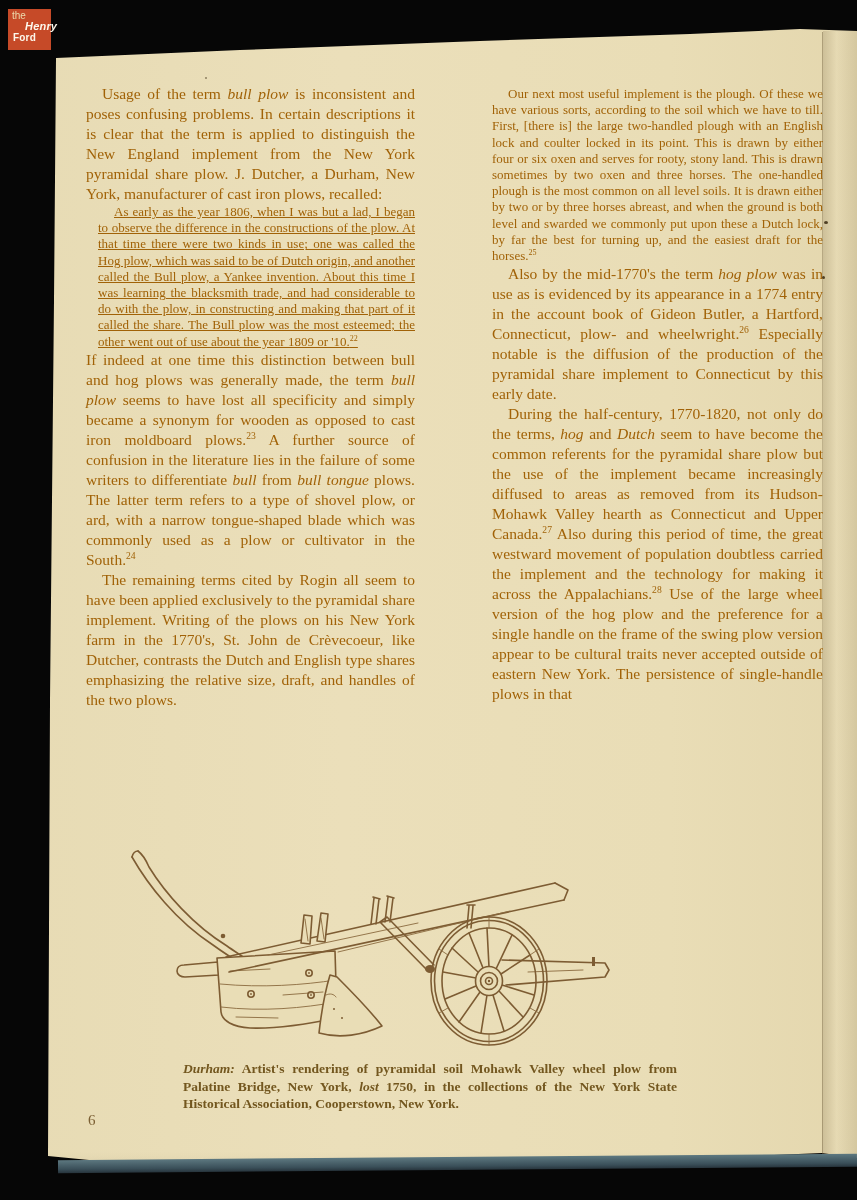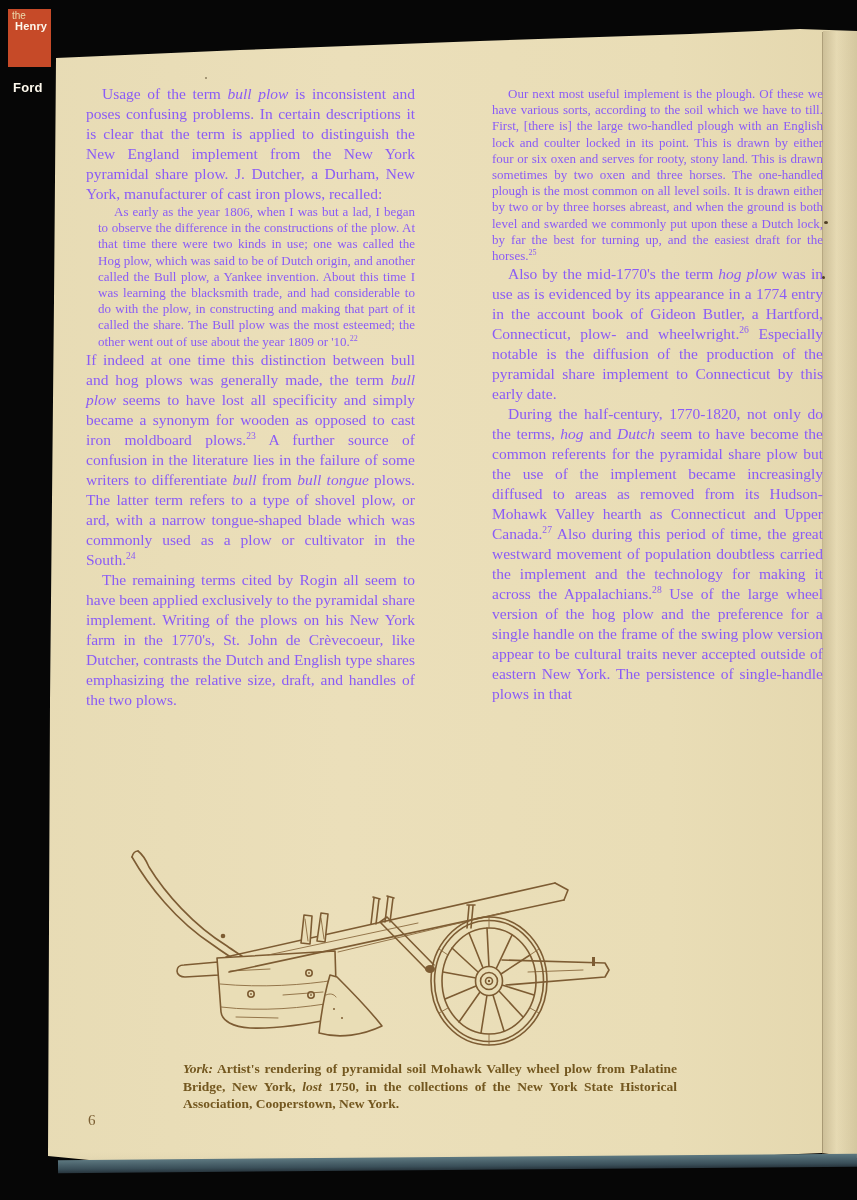--- a/index.html
+++ b/index.html
@@ -31,36 +31,36 @@
   }
   .speck{position:absolute;border-radius:50%;background:#4f3f24;}
   
   .bottom-strip{
     position:absolute;left:58px;top:1157px;width:799px;height:13px;
     background:linear-gradient(180deg,#5d7880,#3a4f59 70%,#27343c);
     transform:rotate(-0.45deg);
   }
   
   .logo{
-    position:absolute;left:8px;top:9px;width:43px;height:58px;
+    position:absolute;left:8px;top:9px;width:43px;height:41px;
     background:#c64a28;color:#fdf8ec;
     font-family:"Liberation Sans", sans-serif;
   }
   .logo .the{position:absolute;left:4px;top:1px;font-size:10px;color:#ecdcae;}
-  .logo .henry{position:absolute;left:7px;top:11px;font-size:11px;font-weight:bold;letter-spacing:.2px;}
-  .logo .ford{position:absolute;left:5px;top:23px;font-size:13px;font-weight:bold;letter-spacing:.2px;margin-top:48px;}
+  .logo .henry{position:absolute;left:17px;top:11px;font-size:11px;font-weight:bold;letter-spacing:.2px;font-style:italic;}
+  .logo .ford{position:absolute;left:5px;top:23px;font-size:10px;font-weight:bold;letter-spacing:.2px;}
   
-  .col{position:absolute;color:#8b5cf6;text-align:justify;}
+  .col{position:absolute;color:#a16207;text-align:justify;}
   #col-left{left:86px;top:84px;width:329px;}
   #col-right{left:456px;top:86px;width:331px;margin-left:36px;}
   .col p{margin:0;}
   p.body{font-size:15.5px;line-height:20px;}
   p.quote{font-size:13px;line-height:16.2px;}
   p.ind{text-indent:16px;}
-  #col-left p.quote{padding-left:12px;}
+  #col-left p.quote{padding-left:12px;text-decoration:underline;}
   sup{font-size:.62em;line-height:0;vertical-align:super;}
   .it{font-style:italic;}
   
   .caption{
     position:absolute;left:183px;top:1060px;width:494px;
     color:#73571f;font-size:13.5px;line-height:17.5px;font-weight:bold;
     text-align:justify;
   }
   .folio{position:absolute;left:88px;top:1112px;color:#7b5f33;font-size:15px;}
   
@@ -156,15 +156,15 @@
       M362,149 L341,179 M358,143 L327,156 M358,135 L325,129 M360,129 L334,105
       M365,125 L351,90 M371,124 L369,85 M378,126 L394,92 M383,131 L412,112"></path>
     <path class="ink-thin" d="M421,170 L412,165 M371,202 L371,191 M321,170 L330,165 M321,106 L330,112 M371,74 L371,85 M421,106 L412,112"></path>
     <ellipse class="ink paperfill" cx="371" cy="138" rx="13.5" ry="14.5"></ellipse>
     <circle class="ink" cx="371" cy="138" r="8.5" stroke-width="1.2"></circle>
     <circle class="ink" cx="371" cy="138" r="3.5" stroke-width="1.2"></circle>
     <circle class="inkfill" cx="371" cy="138" r="1.2"></circle>
   </svg>
 </div>
 
-<div class="caption"><span class="it">York:</span><span> Artist's rendering of pyramidal soil Mohawk Valley wheel plow from Palatine Bridge, New York, </span><span class="it">lost</span><span> 1750, in the collections of the New York State Historical Association, Cooperstown, New York.</span></div>
+<div class="caption"><span class="it">Durham:</span><span> Artist's rendering of pyramidal soil Mohawk Valley wheel plow from Palatine Bridge, New York, </span><span class="it">lost</span><span> 1750, in the collections of the New York State Historical Association, Cooperstown, New York.</span></div>
 
 <div class="folio">6</div>
 
 </body></html>

